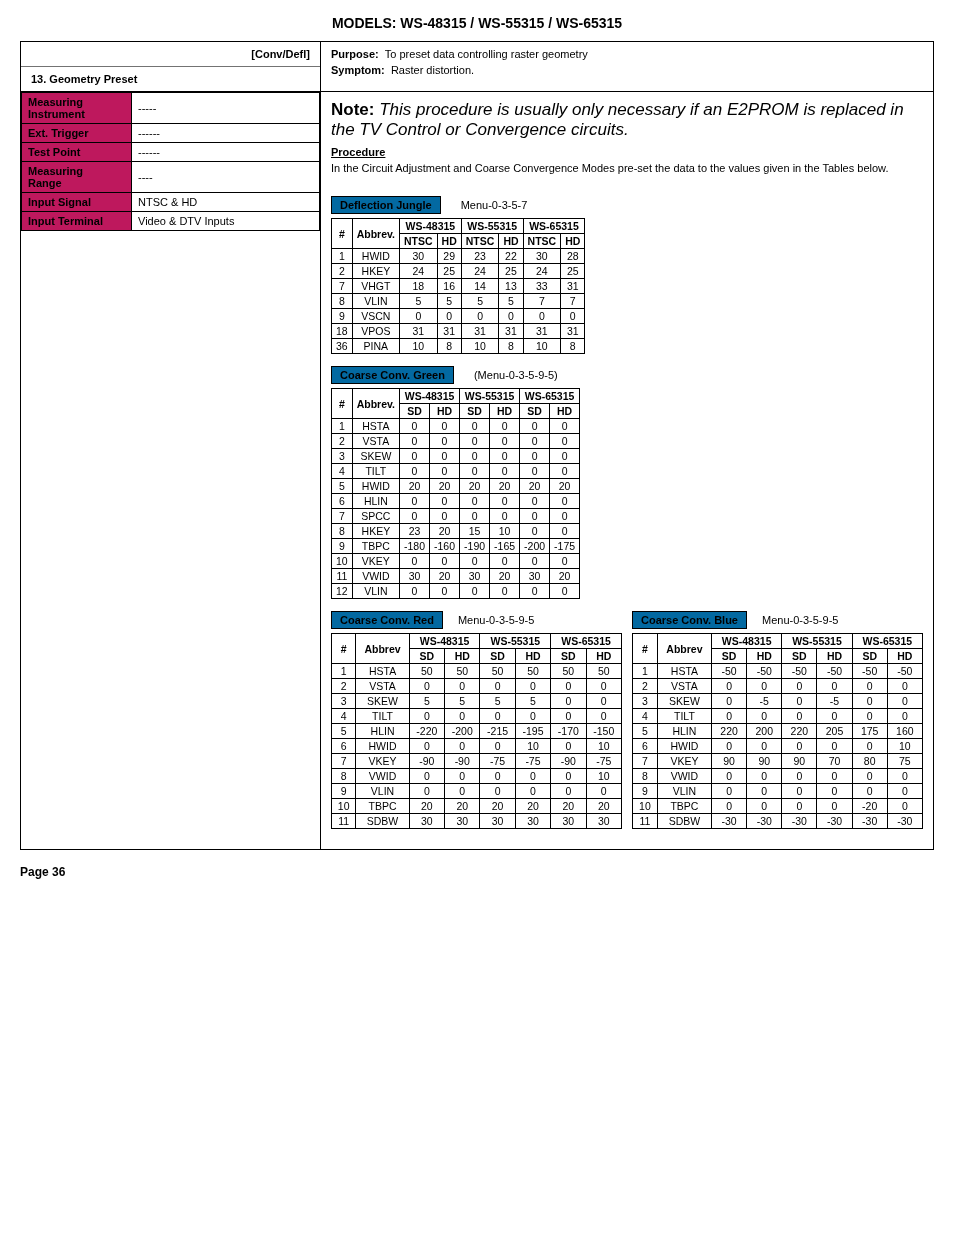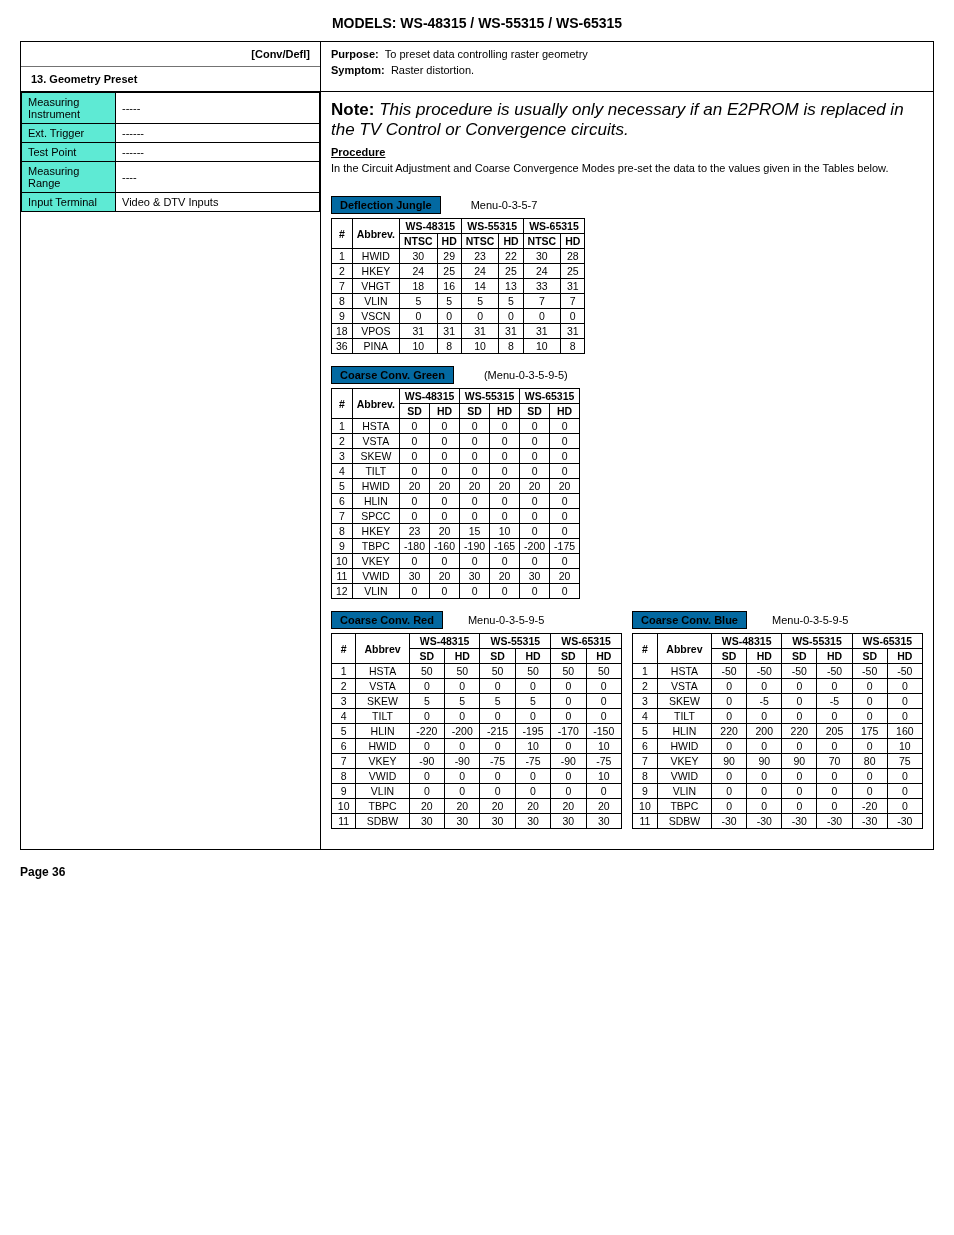--- a/index.html
+++ b/index.html
@@ -59,23 +59,23 @@
     .info-table {
       width: 100%;
       border-collapse: collapse;
       border-top: 1px solid #000;
     }
     .info-table td {
       border: 1px solid #000;
       padding: 3px 6px;
     }
     .info-table td:first-child {
-      font-weight: normal;
-      width: 94px;
-      background: #5eead4;
+      font-weight: bold;
+      width: 110px;
+      background: #be185d;
     }
     .info-table td:last-child {
       background: #fff;
     }
     .main-content {
       display: flex;
     }
     .side-info {
       width: 300px;
       border-right: 1px solid #000;
@@ -112,21 +112,20 @@
     .section-title-box {
       background: #0369a1;
       border: 1px solid #000;
       padding: 2px 8px;
       font-weight: bold;
       font-size: 11px;
     }
     .menu-label {
       font-size: 11px;
       font-weight: normal;
-      margin-left: 10px;
     }
 
     table.data-table {
       border-collapse: collapse;
       font-size: 10.5px;
       margin-bottom: 12px;
     }
     table.data-table th, table.data-table td {
       border: 1px solid #000;
       padding: 1px 4px;
@@ -197,20 +196,24 @@
             <td>Ext. Trigger</td>
             <td>------</td>
           </tr>
           <tr>
             <td>Test Point</td>
             <td>------</td>
           </tr>
           <tr>
             <td>Measuring<br>Range</td>
             <td>----</td>
+          </tr>
+          <tr>
+            <td>Input Signal</td>
+            <td>NTSC &amp; HD</td>
           </tr>
           <tr>
             <td>Input Terminal</td>
             <td>Video &amp; DTV Inputs</td>
           </tr>
         </tbody>
           </table>
       </div>
 
       <div class="content-area">

